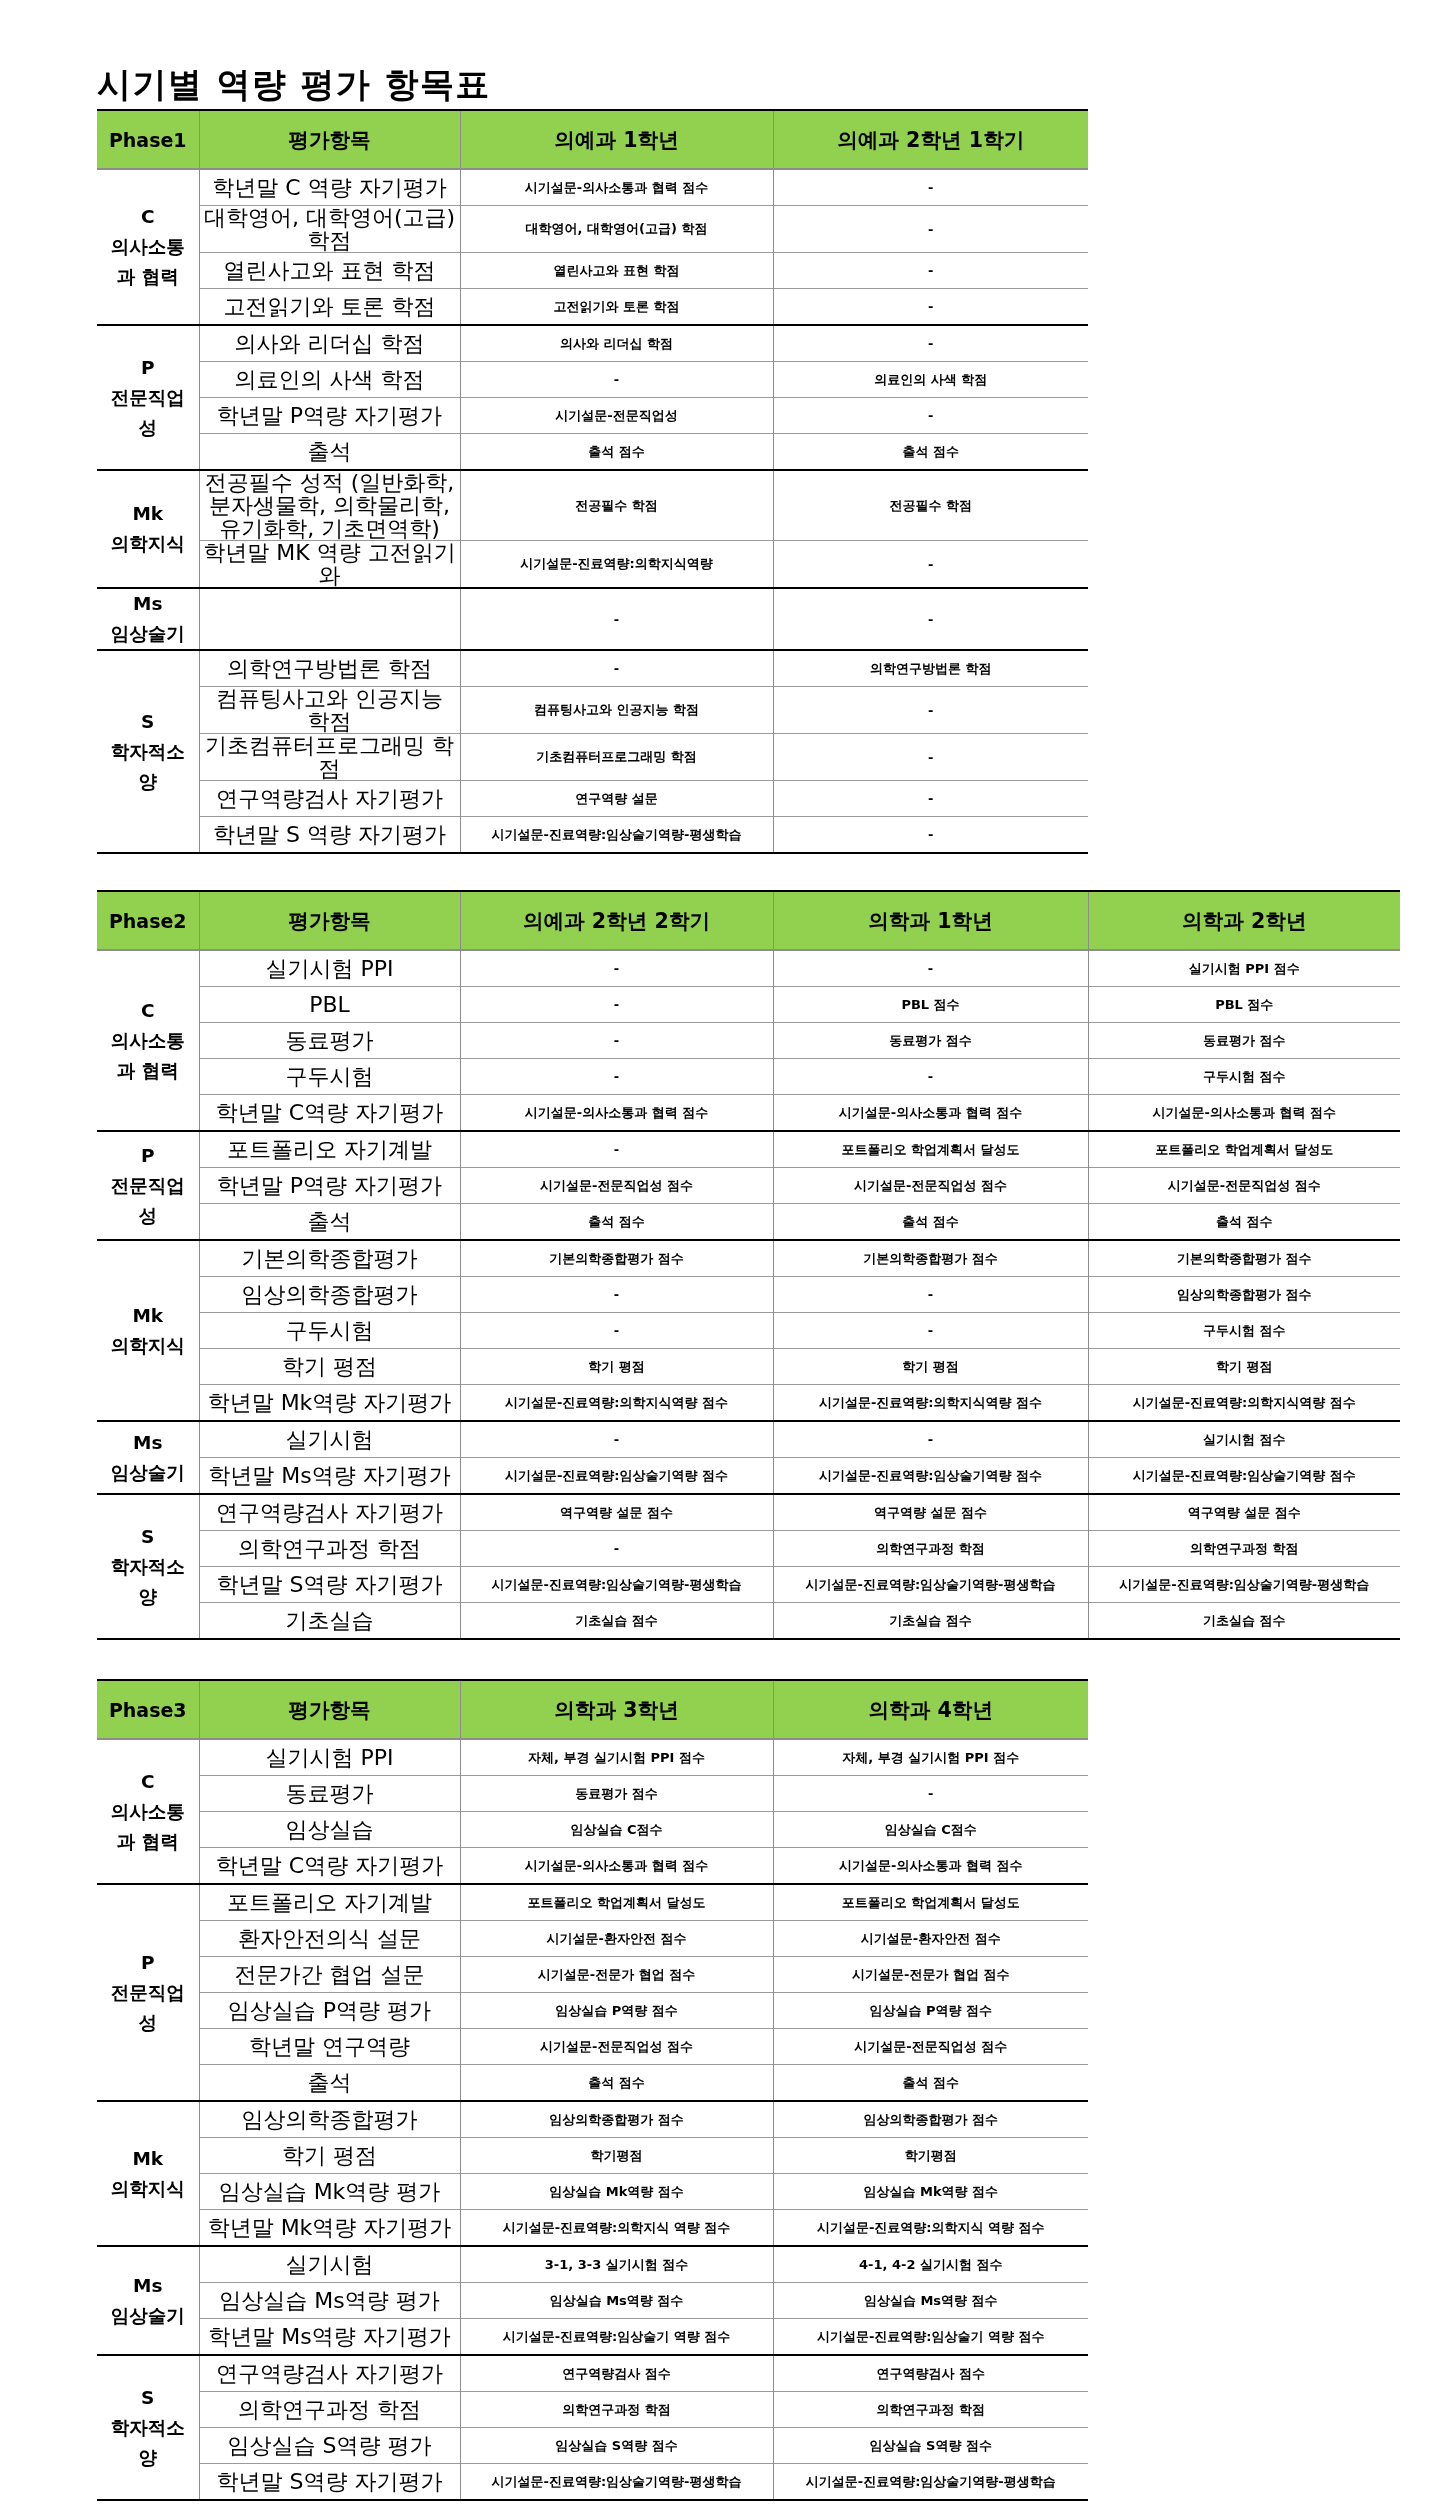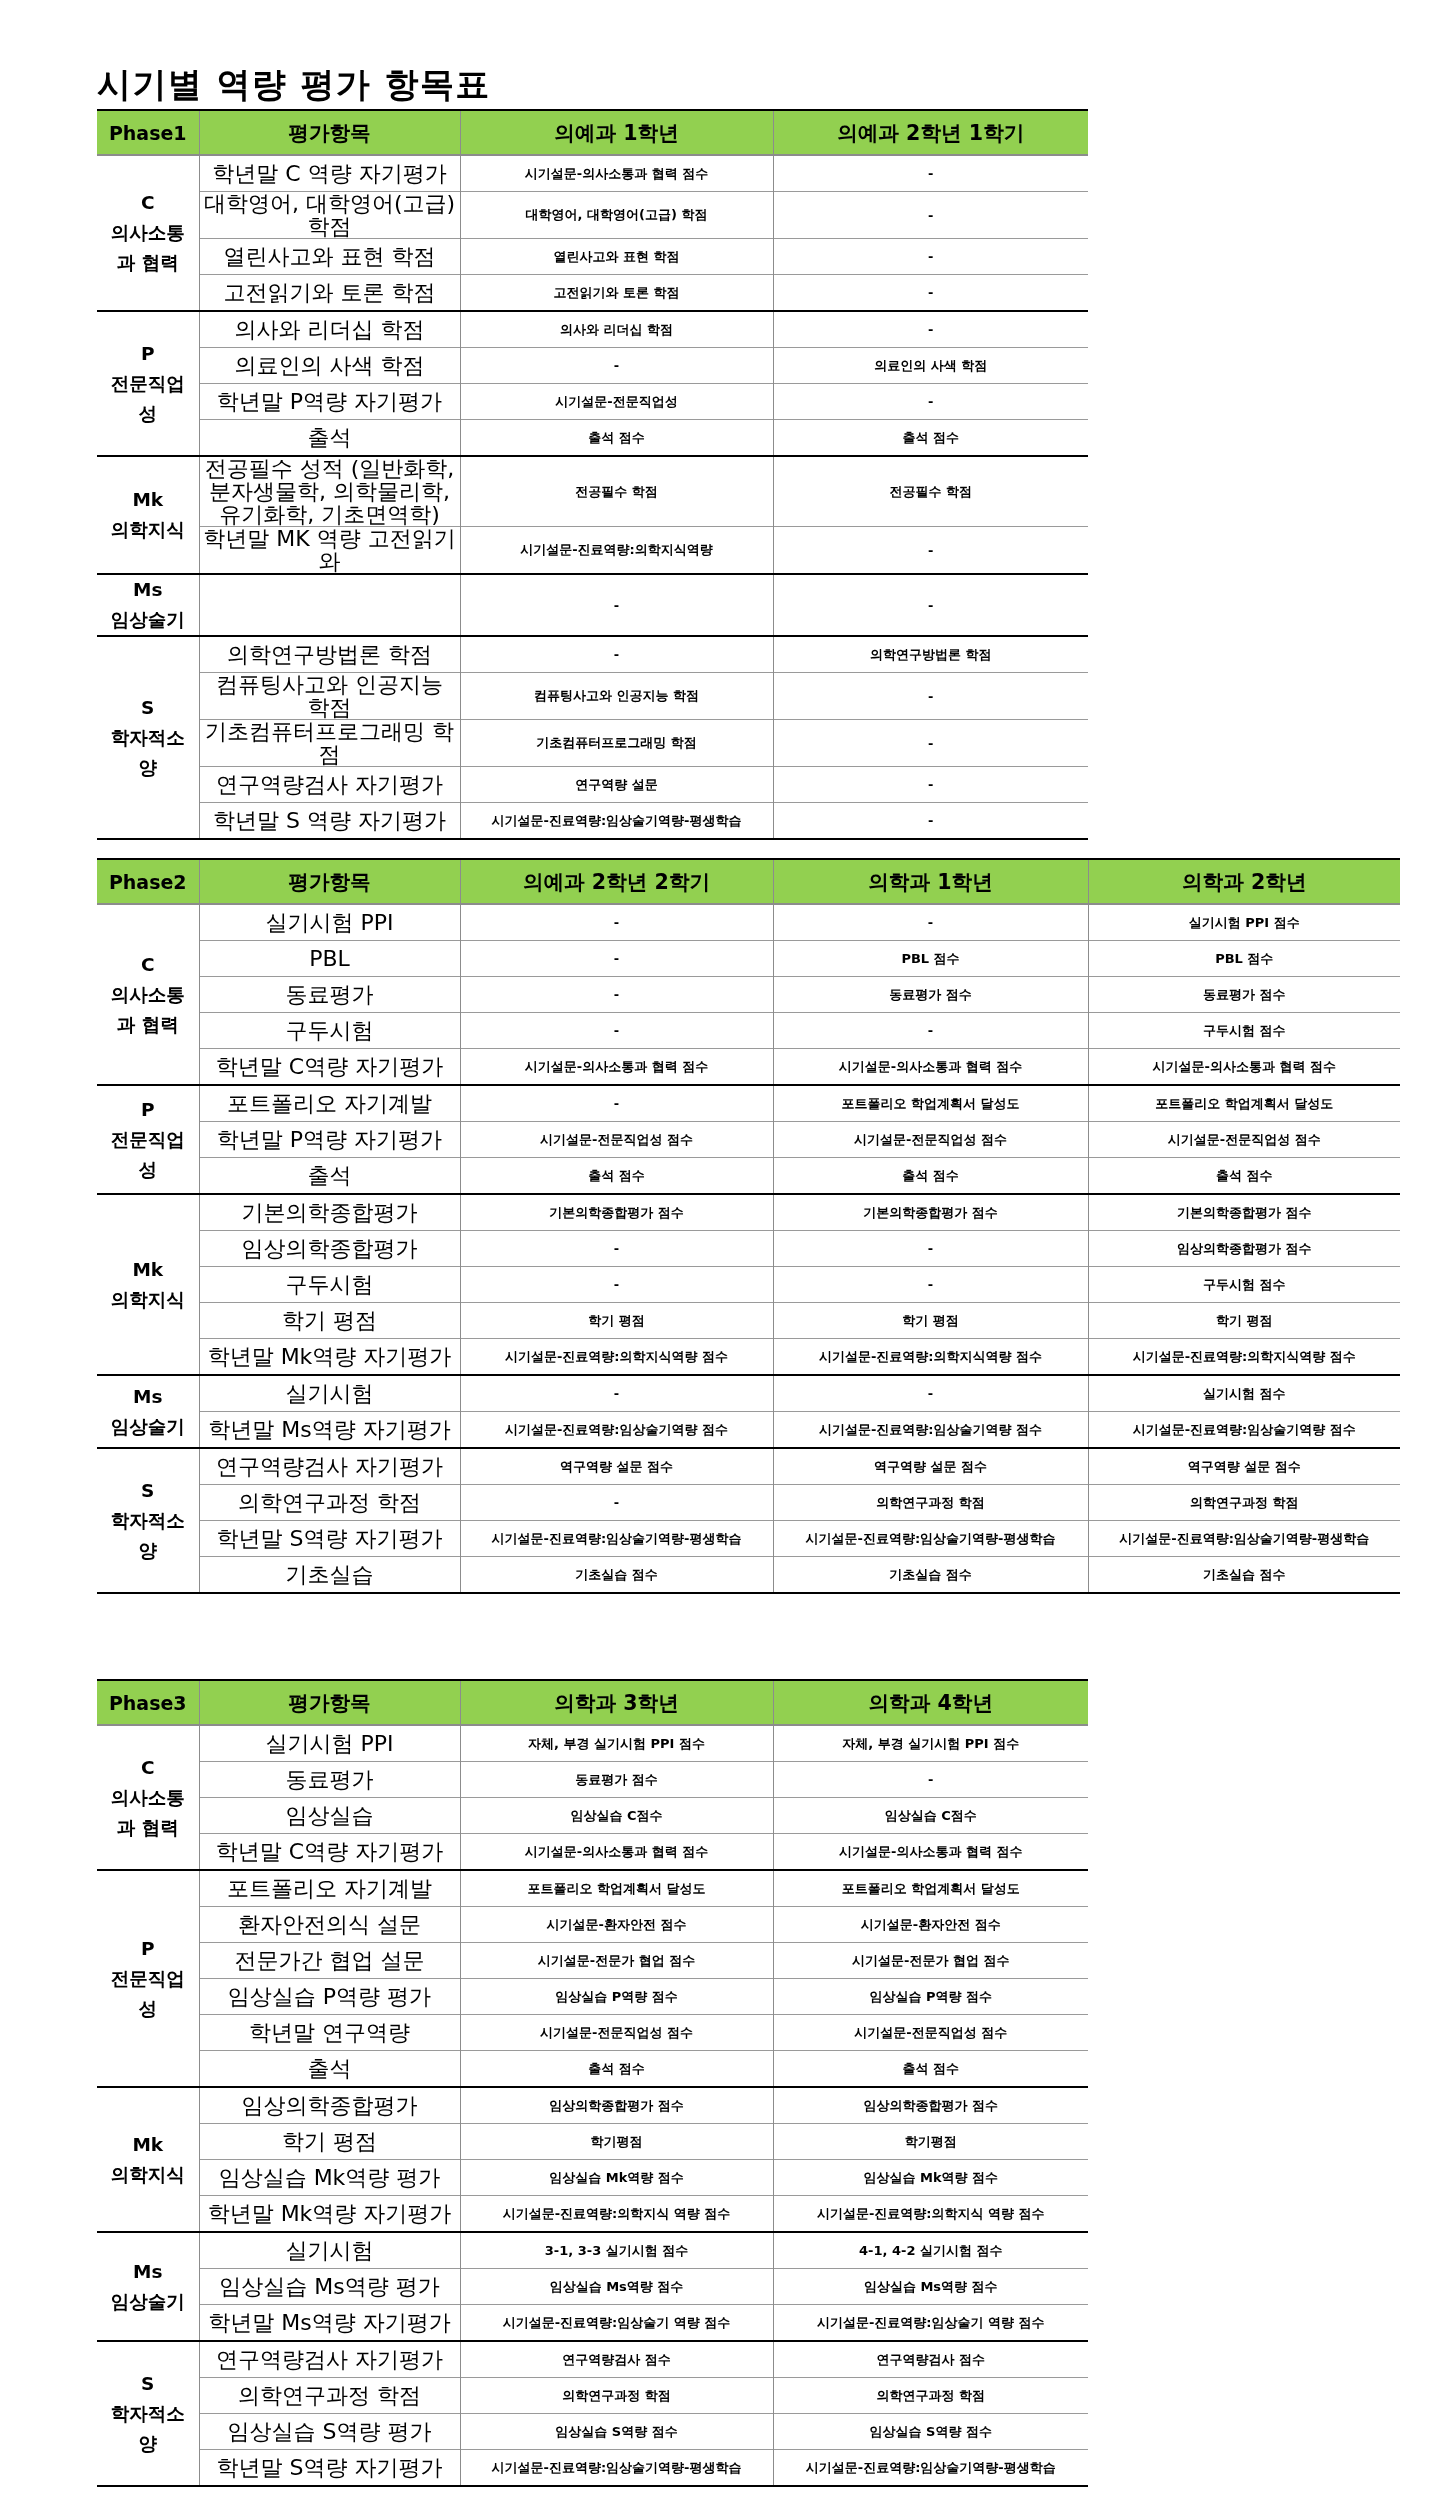--- a/index.html
+++ b/index.html
@@ -3,21 +3,21 @@
 <meta charset="utf-8">
 <style>
   html, body { margin:0; padding:0; background:#ffffff; }
   body { width:1451px; height:2512px; position:relative; overflow:hidden;
          font-family:"DejaVu Sans", "Liberation Sans", sans-serif; color:#000; }
   .title { position:absolute; left:97px; width:1302px; top:60px; text-align:left;
            font-size:34px; font-weight:bold; letter-spacing:1.4px; line-height:48px; }
   table.phase { position:absolute; left:97px; border-collapse:collapse; table-layout:fixed;
                 border-top:2.7px solid #000; border-bottom:2.7px solid #000; }
   table.phase th { background:#92D050; height:43px; font-size:20.6px; font-weight:bold;
-                   border-left:1.4px solid #8c8c8c; border-bottom:2.1px solid #8c8c8c; padding:0; }
+                   border-left:1.4px solid #8c8c8c; border-bottom:2.1px solid #8c8c8c; padding:7px; }
   table.phase th:first-child { border-left:none; font-size:19px; }
   table.phase td { height:35px; border-top:1.4px solid #9a9a9a; border-left:1.4px solid #8c8c8c;
                    text-align:center; vertical-align:middle; padding:0 2.7px; }
   table.phase td.group { border-left:none; font-size:18.5px; font-weight:bold; line-height:30px; }
   table.phase tr.group-start td { border-top:2.1px solid #000; }
   table.phase tbody tr:first-child td { border-top:none; }
   td.item { font-size:22px; font-weight:normal; line-height:23px; }
   td.val { font-size:13px; font-weight:bold; }
   col.c1 { width:102px; } col.c2 { width:261px; } col.c3 { width:313px; }
   col.c4 { width:315px; } col.c5 { width:312px; }
@@ -140,21 +140,21 @@
         <td class="val">연구역량 설문</td>
         <td class="val">-</td>
       </tr>
       <tr>
         <td class="item">학년말 S 역량 자기평가</td>
         <td class="val">시기설문-진료역량:임상술기역량-평생학습</td>
         <td class="val">-</td>
       </tr>
     </tbody>
   </table>
-<table class="phase" id="phase2" style="top:858px;">
+<table class="phase" id="phase2" style="top:890px;">
     <colgroup>
       <col class="c1">
       <col class="c2">
       <col class="c3">
       <col class="c4">
       <col class="c5">
     </colgroup>
     <thead>
       <tr>
         <th>Phase2</th>

